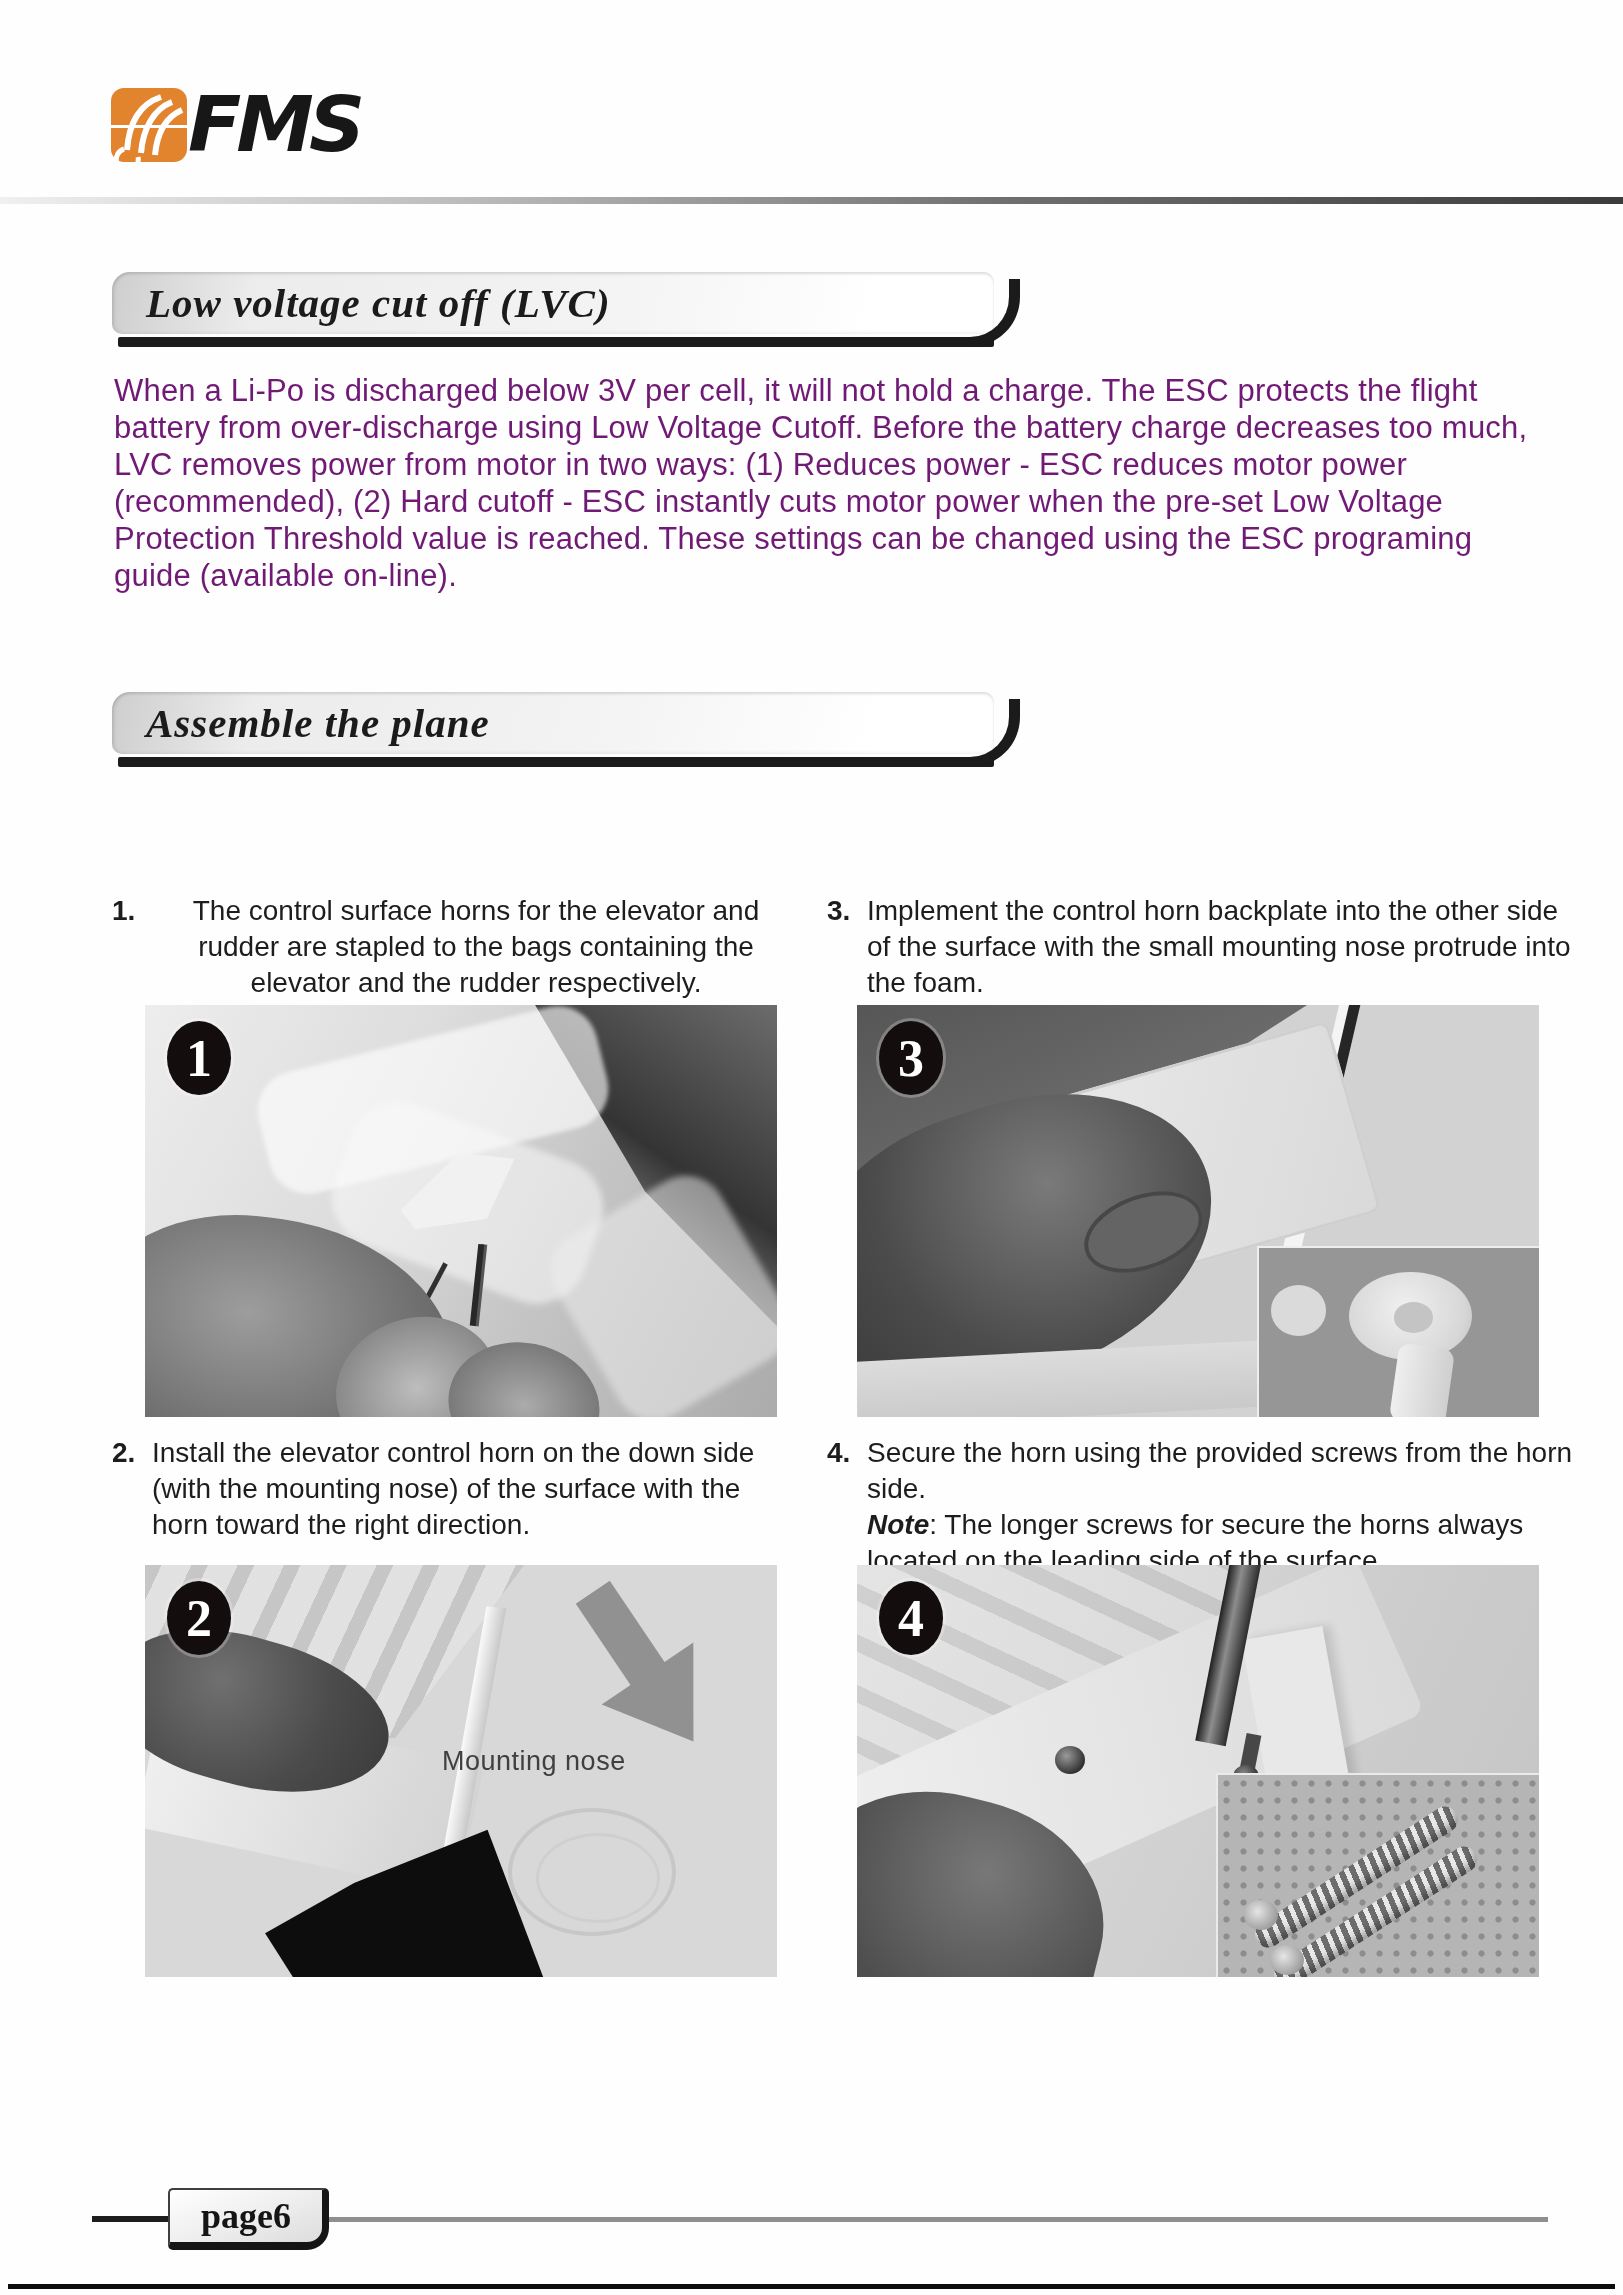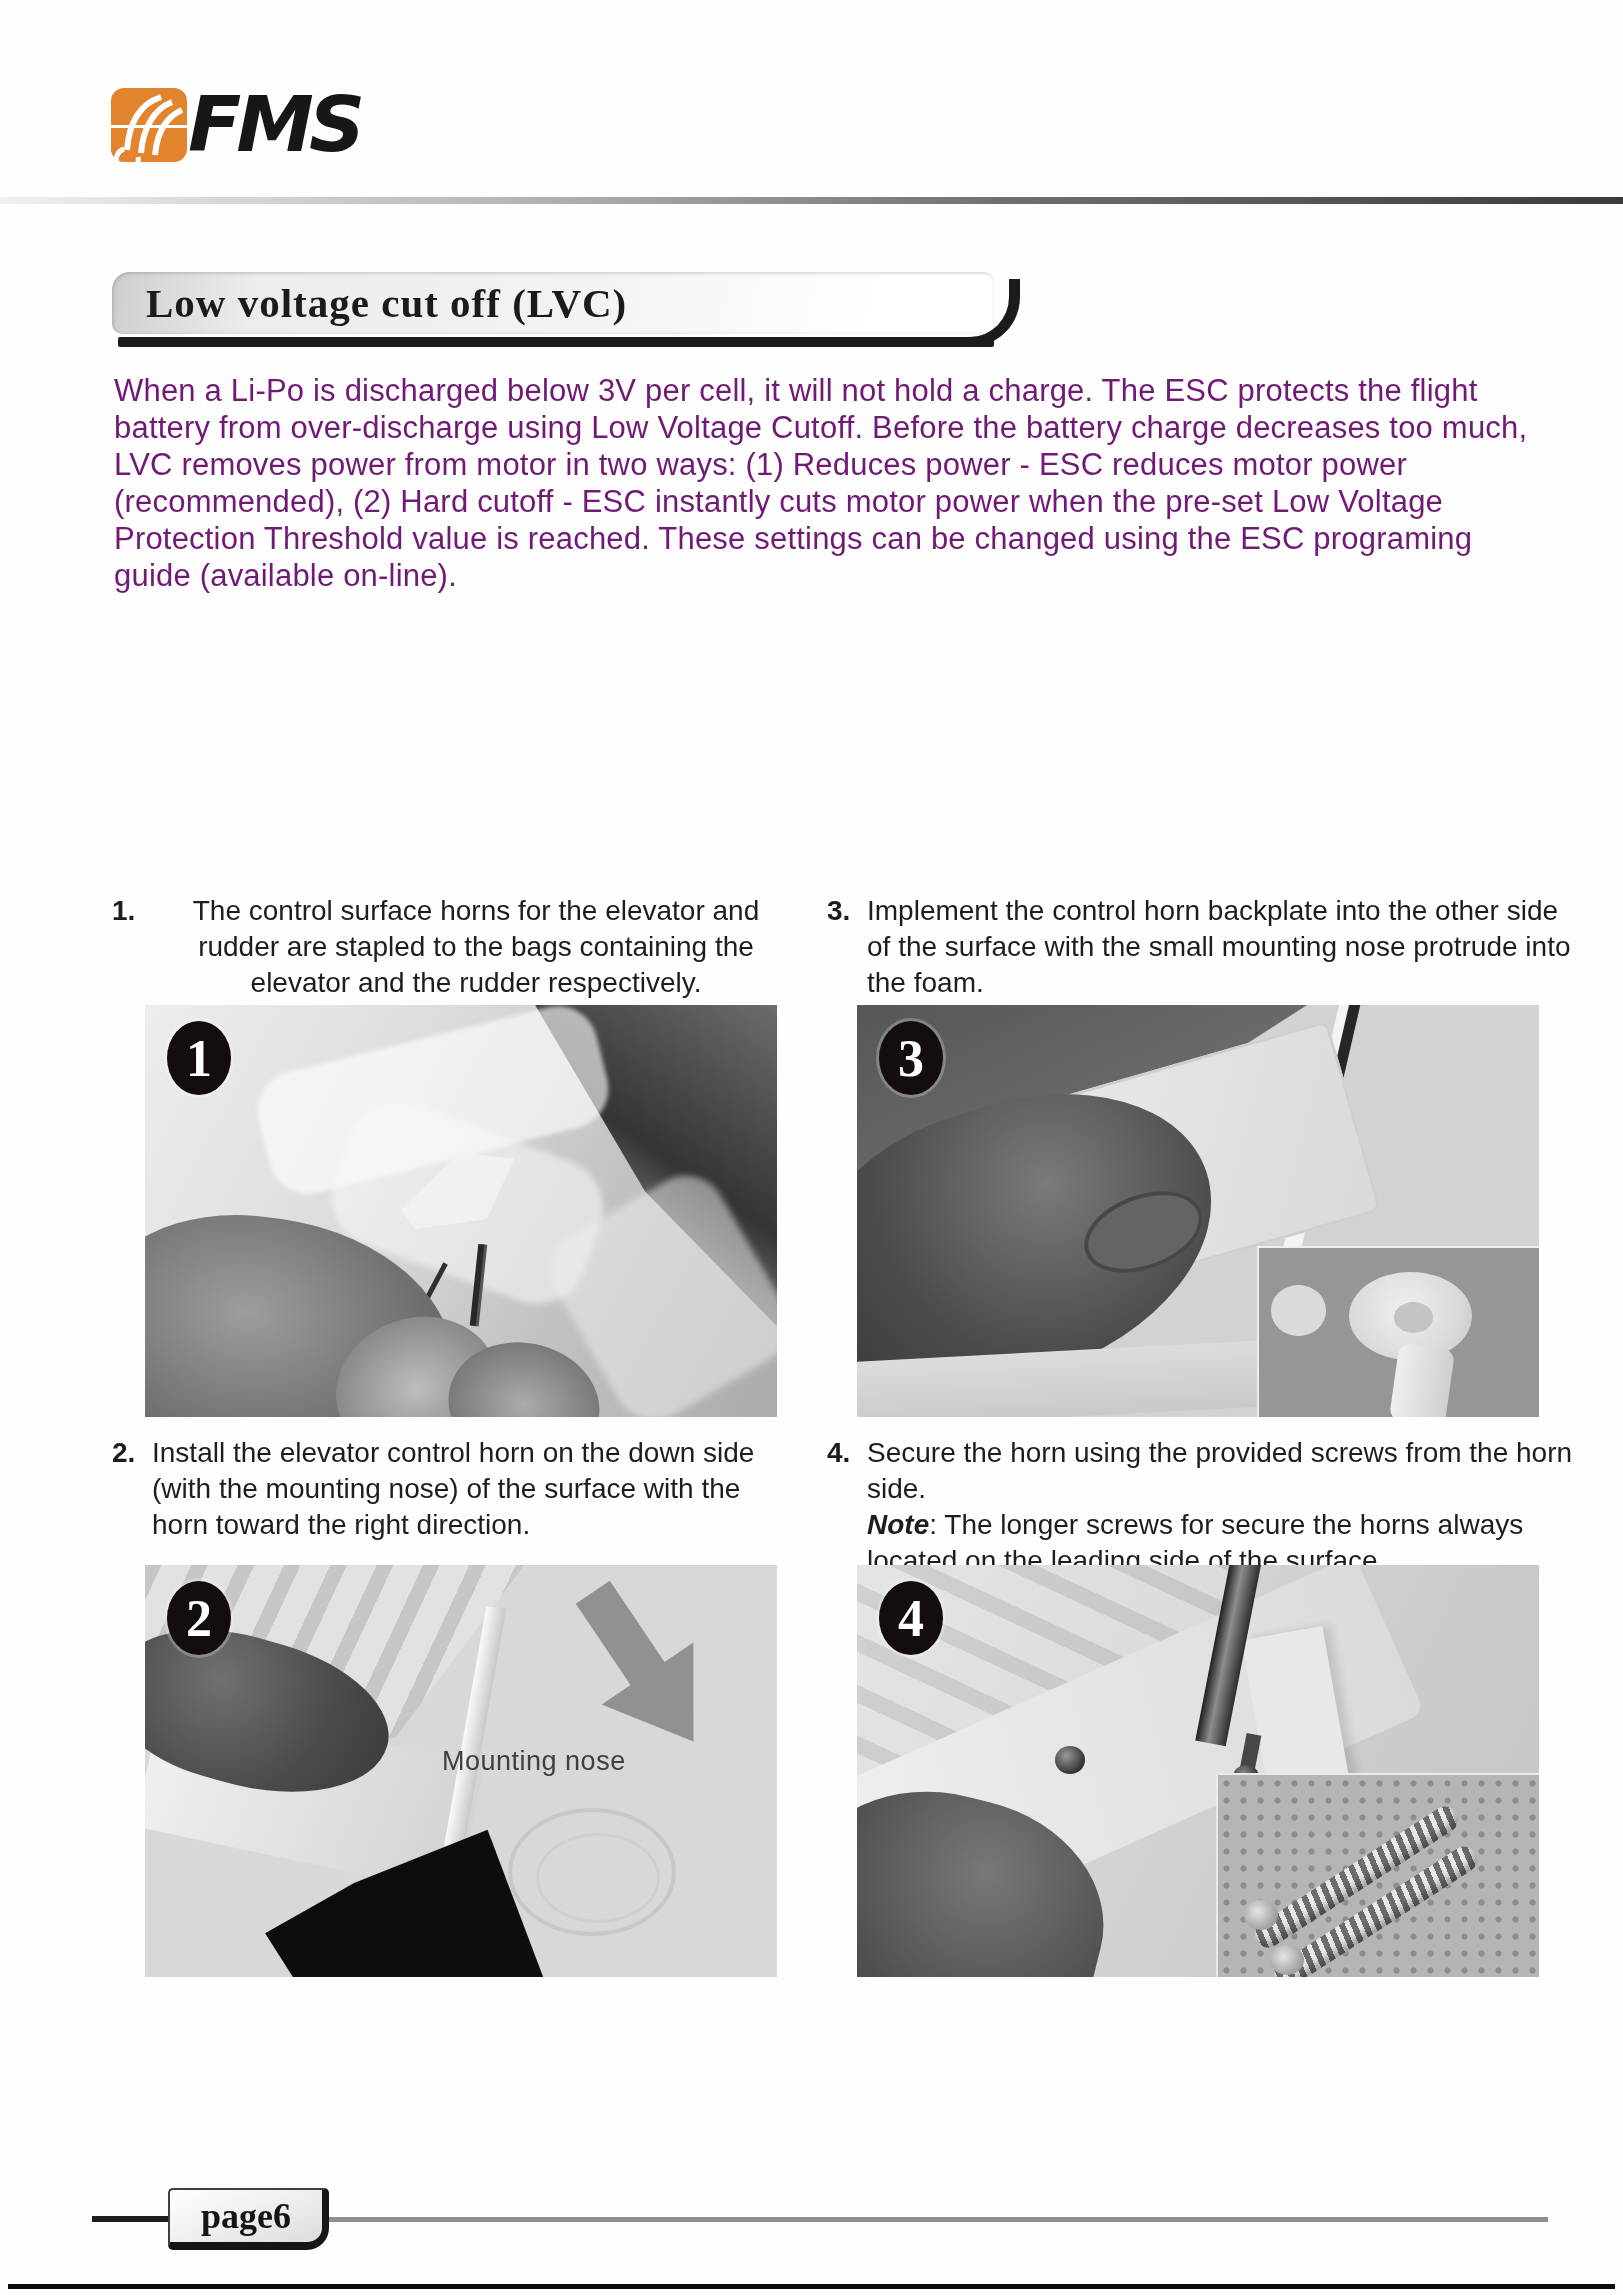--- a/index.html
+++ b/index.html
@@ -11,21 +11,21 @@
   .logo-text{font-family:"DejaVu Sans",sans-serif;font-weight:bold;font-style:italic;
              font-size:78px;letter-spacing:-5px;color:#171717;line-height:78px;transform:scaleY(.98);}
   .header-rule{position:absolute;left:0;top:197px;width:100%;height:7px;
                background:linear-gradient(to right,#f0f0f0,#b9b9b9 30%,#6f6f6f 62%,#3b3b3b);}
 
   
   .banner{position:absolute;left:112px;width:882px;}
   .banner-bar{height:62px;border-radius:18px 10px 2px 10px;display:flex;align-items:center;
       background:linear-gradient(100deg,#cecece 0%,#ececec 16%,#f3f3f3 55%,#ffffff 86%);
       box-shadow:inset 0 2px 3px rgba(0,0,0,.10), inset 2px 0 4px rgba(0,0,0,.10);}
-  .banner-title{font-family:"Liberation Serif",serif;font-weight:700;
+  .banner-title{font-family:"Liberation Serif",serif;font-weight:700;font-style:italic;
       font-size:41px;color:#1b1b1b;padding-left:34px;letter-spacing:1px;}
   .banner-rule{position:relative;height:10px;background:#1b1b1b;margin:3px 0 0 6px;border-radius:2px;}
   .banner-rule::after{content:"";position:absolute;right:-26px;bottom:0;width:54px;height:58px;
       border-right:11px solid #1b1b1b;border-bottom:10px solid #1b1b1b;border-bottom-right-radius:50px;}
 
   
   .para{position:absolute;left:114px;top:372px;width:1432px;font-size:31px;line-height:37px;
         color:#701a75;letter-spacing:.2px;}
 
   
@@ -185,20 +185,26 @@
 
   <div class="banner" style="top:272px;">
     <div class="banner-bar">
       <span class="banner-title">Low voltage cut off (LVC)</span>
     </div>
     <div class="banner-rule"></div>
   </div>
 
   <div class="para">When a Li-Po is discharged below 3V per cell, it will not hold a charge. The ESC protects the flight battery from over-discharge using Low Voltage Cutoff. Before the battery charge decreases too much, LVC removes power from motor in two ways: (1) Reduces power - ESC reduces motor power (recommended), (2) Hard cutoff - ESC instantly cuts motor power when the pre-set Low Voltage Protection Threshold value is reached.  These settings can be changed using the ESC programing guide (available on-line).</div>
 
+  <div class="banner" style="top:692px;">
+    <div class="banner-bar">
+      <span class="banner-title">Assemble the plane</span>
+    </div>
+    <div class="banner-rule"></div>
+  </div>
 
 
   <div class="steps">
 
     <div class="step step1">
       <span class="step-num">1.</span>
       <span class="step-text">The control surface horns for the elevator and rudder are stapled to the bags containing the elevator and the rudder respectively.</span>
     </div>
     <div class="step step3">
       <span class="step-num">3.</span>

